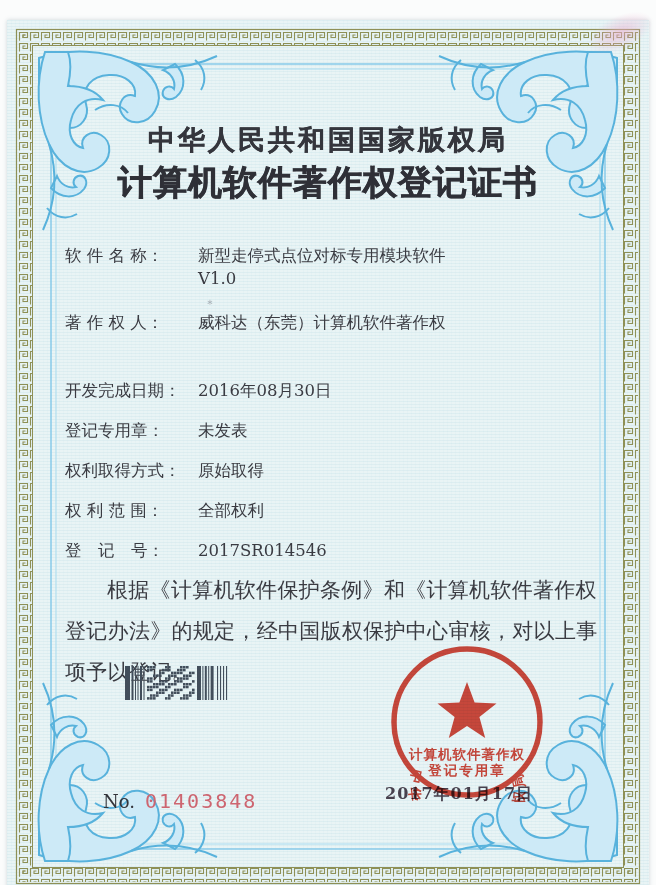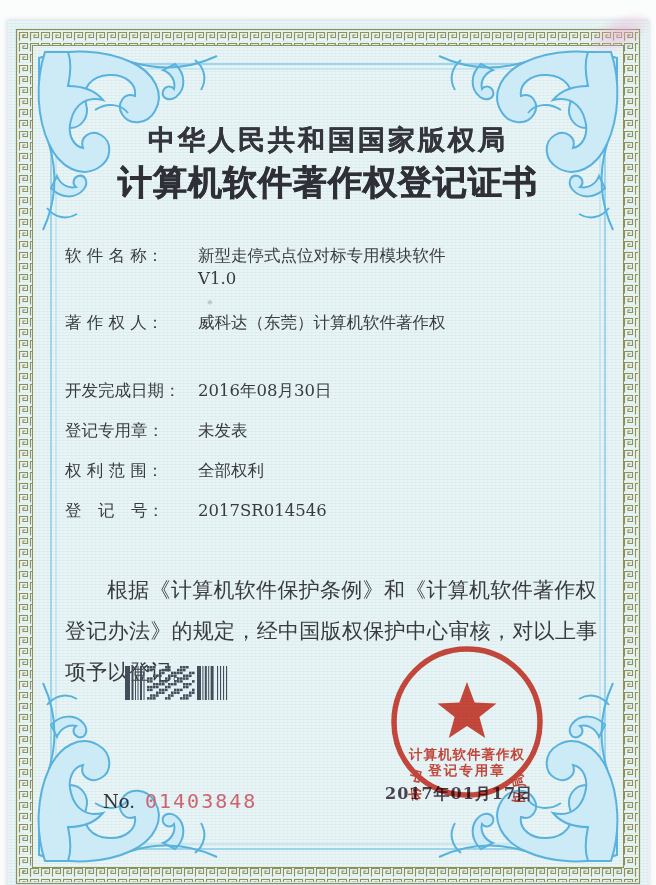--- a/index.html
+++ b/index.html
@@ -108,20 +108,24 @@
       <span class="lbl">著 作 权 人：</span>
       <span class="val">威科达（东莞）计算机软件著作权</span>
     </div>
     <div class="row">
       <span class="lbl">开发完成日期：</span>
       <span class="val">2016年08月30日</span>
     </div>
     <div class="row">
       <span class="lbl">登记专用章：</span>
       <span class="val">未发表</span>
+    </div>
+    <div class="row">
+      <span class="lbl">权利取得方式：</span>
+      <span class="val">原始取得</span>
     </div>
     <div class="row">
       <span class="lbl">权 利 范 围：</span>
       <span class="val">全部权利</span>
     </div>
     <div class="row">
       <span class="lbl">登　记　号：</span>
       <span class="val">2017SR014546</span>
     </div>
   </div>

